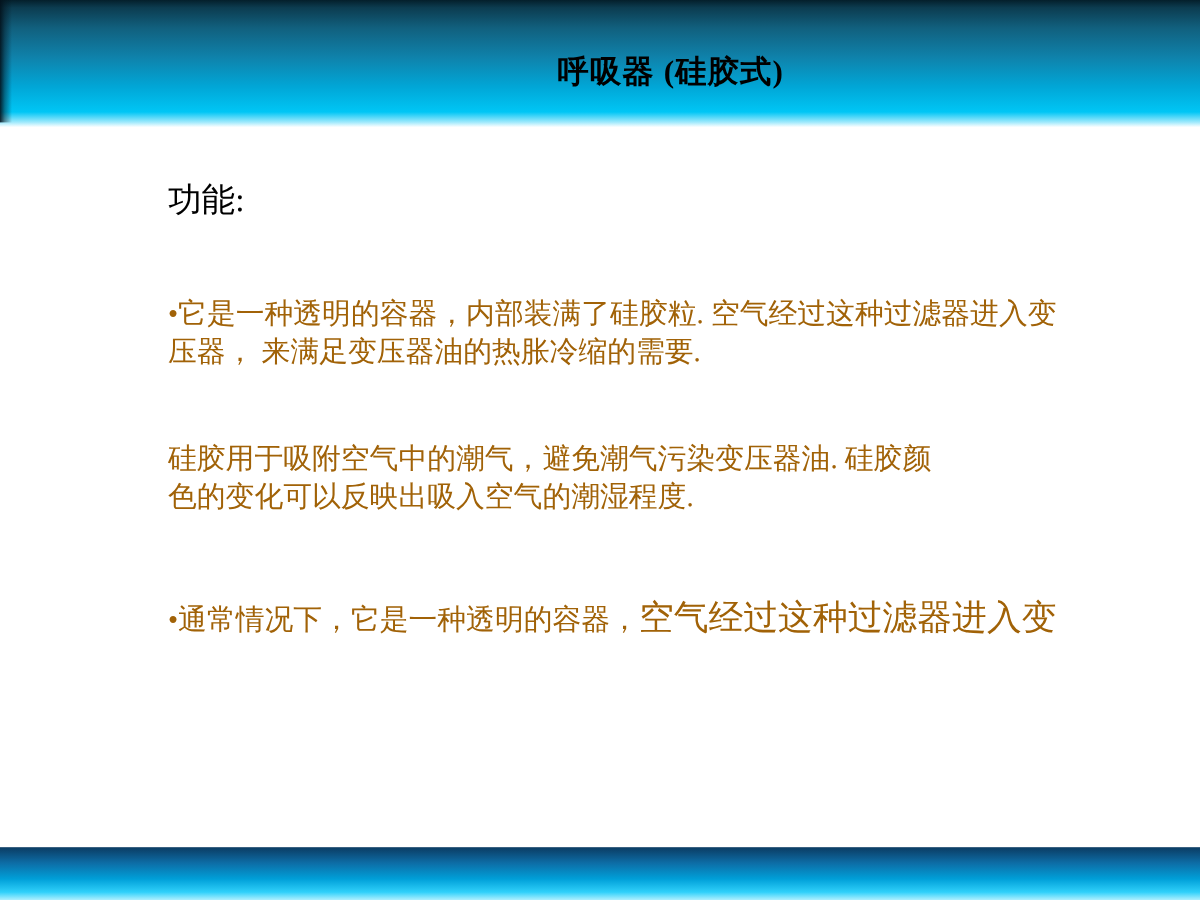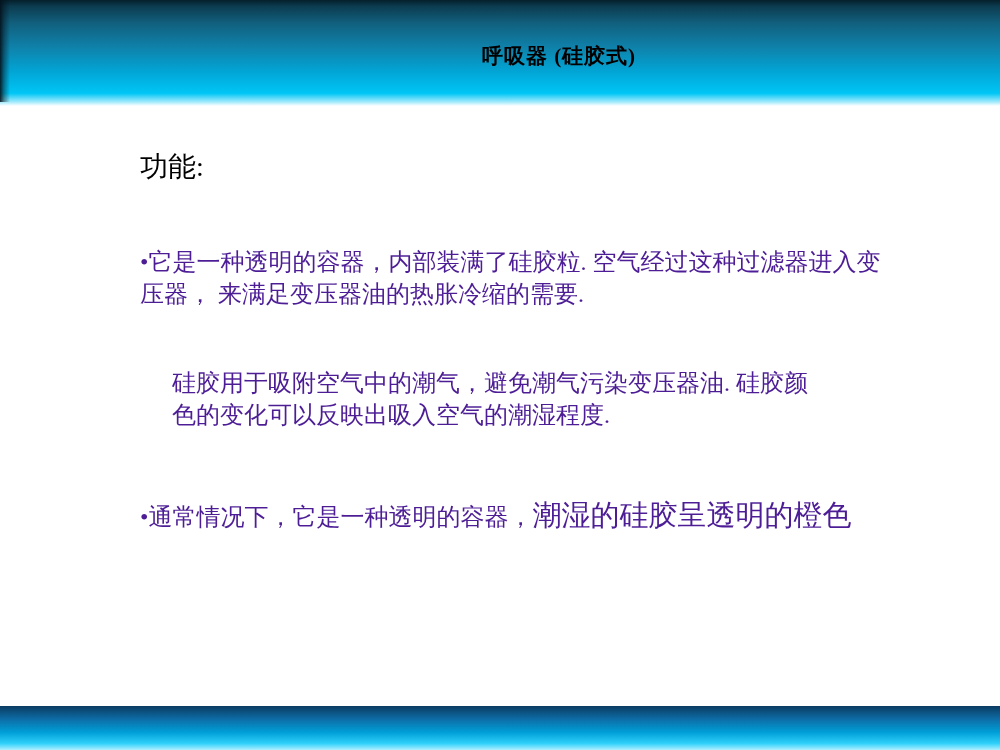--- a/index.html
+++ b/index.html
@@ -40,21 +40,21 @@
     width: 10px;
     background: linear-gradient(90deg, rgba(3,18,28,0.92) 0%, rgba(3,18,28,0.45) 40%, rgba(3,18,28,0) 100%);
   }
   .title {
     position: absolute;
     top: 42px;
     left: 0; right: 0;
     margin: 0;
     padding-left: 118px;   
     text-align: center;
-    font-size: 21px;
+    font-size: 26px;
     font-weight: bold;
     letter-spacing: 1px;
     color: #000000;
   }
   
   .heading {
     position: absolute;
     top: 148px;
     left: 140px;
     margin: 0;
@@ -63,24 +63,24 @@
     color: #000000;
   }
   .para {
     position: absolute;
     left: 140px;
     width: 790px;
     margin: 0;
     font-size: 24px;
     line-height: 32px;
     white-space: pre-line;
-    color: #4c1d95;
+    color: #a16207;
   }
   .p1 { top: 246px; }
-  .p2 { top: 367px; margin-left: 32px; }
+  .p2 { top: 367px; }
   .p3 { top: 496px; line-height: 38px; }
   .emph { font-size: 29px; }
   
   .footerbar {
     position: absolute;
     left: 0; bottom: 0;
     width: 100%;
     height: 44px;
     background: linear-gradient(180deg,
       #0b3b62 0%,
@@ -101,18 +101,18 @@
 
   <main>
     <h2 class="heading">功能:</h2>
 
     <p class="para p1">•它是一种透明的容器，内部装满了硅胶粒. 空气经过这种过滤器进入变
 压器， 来满足变压器油的热胀冷缩的需要.</p>
 
     <p class="para p2">硅胶用于吸附空气中的潮气，避免潮气污染变压器油. 硅胶颜
 色的变化可以反映出吸入空气的潮湿程度.</p>
 
-    <p class="para p3"><span>•通常情况下，它是一种透明的容器，</span><span class="emph">潮湿的硅胶呈透明的橙色</span></p>
+    <p class="para p3"><span>•通常情况下，它是一种透明的容器，</span><span class="emph">空气经过这种过滤器进入变</span></p>
   </main>
 
   <footer class="footerbar"></footer>
 
 </div>
 
 </body></html>

